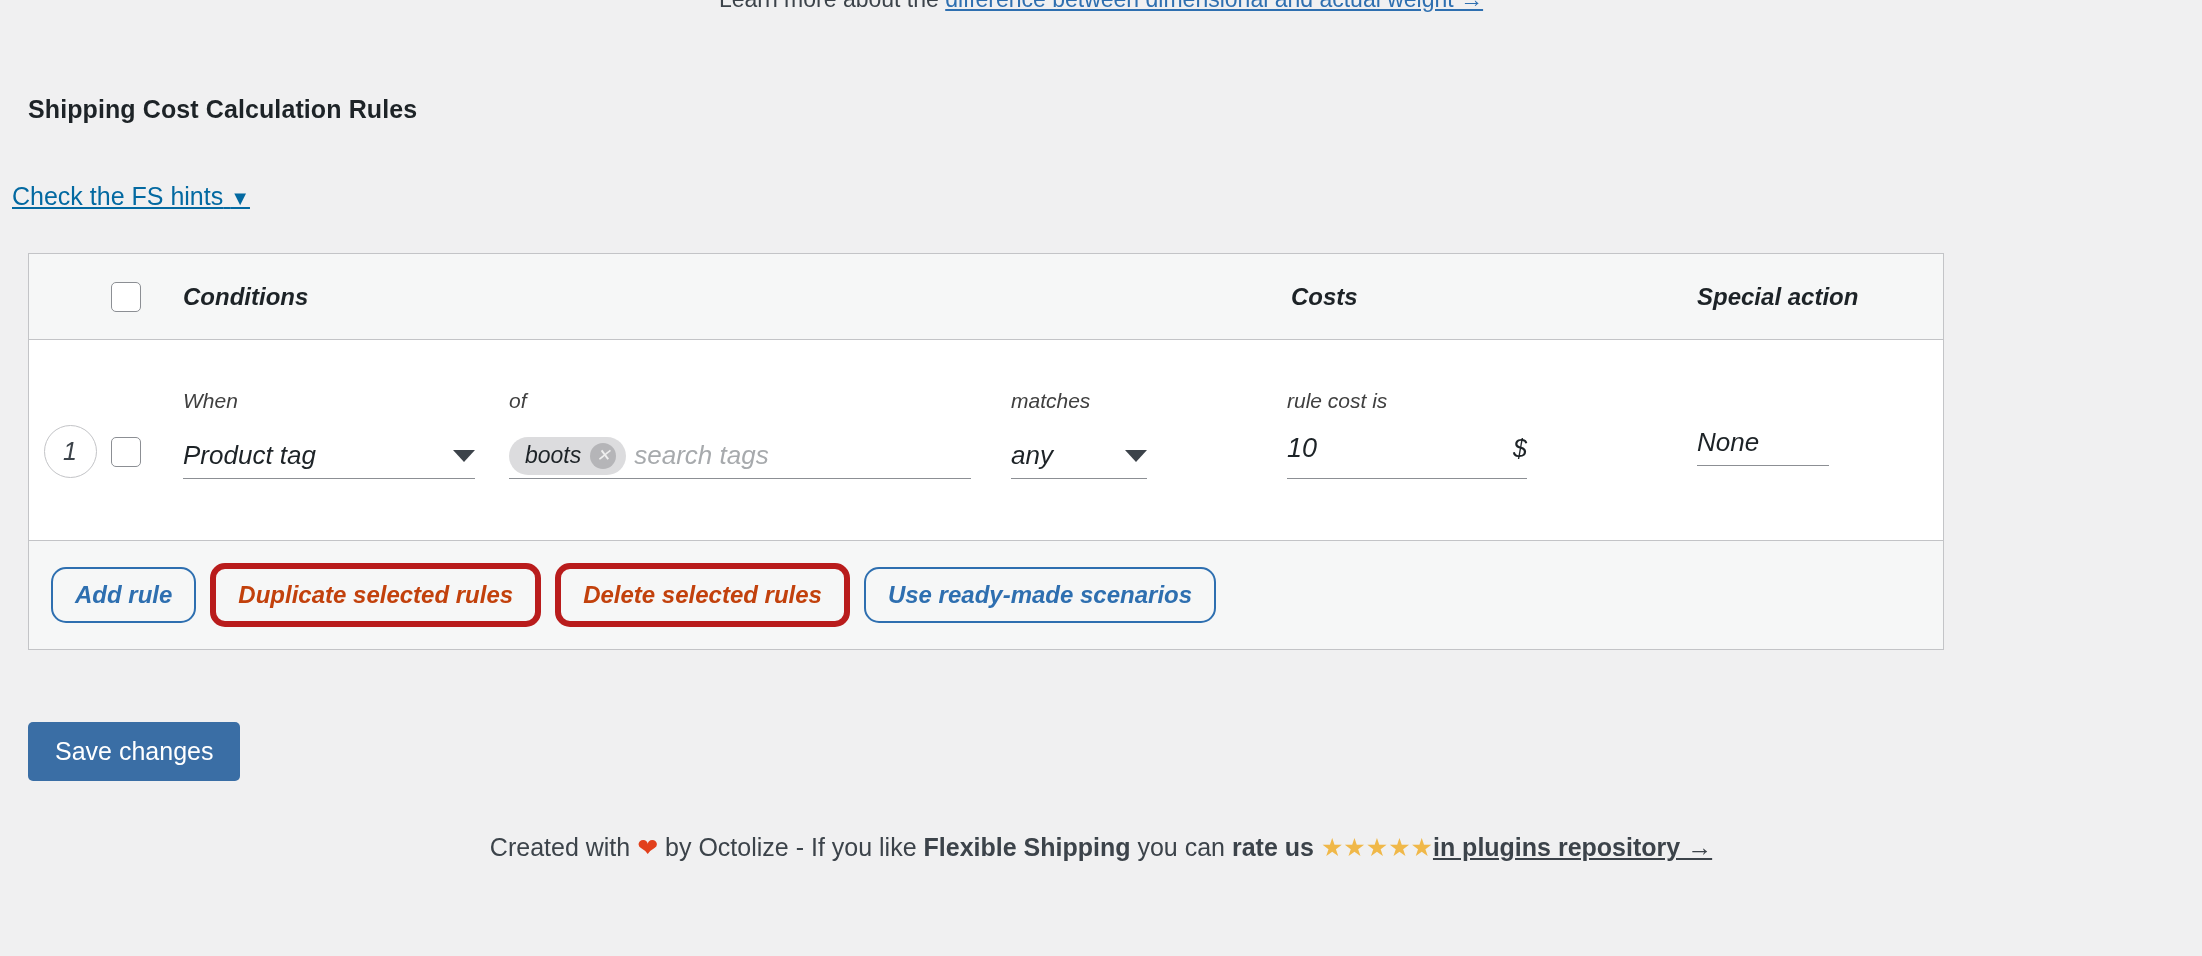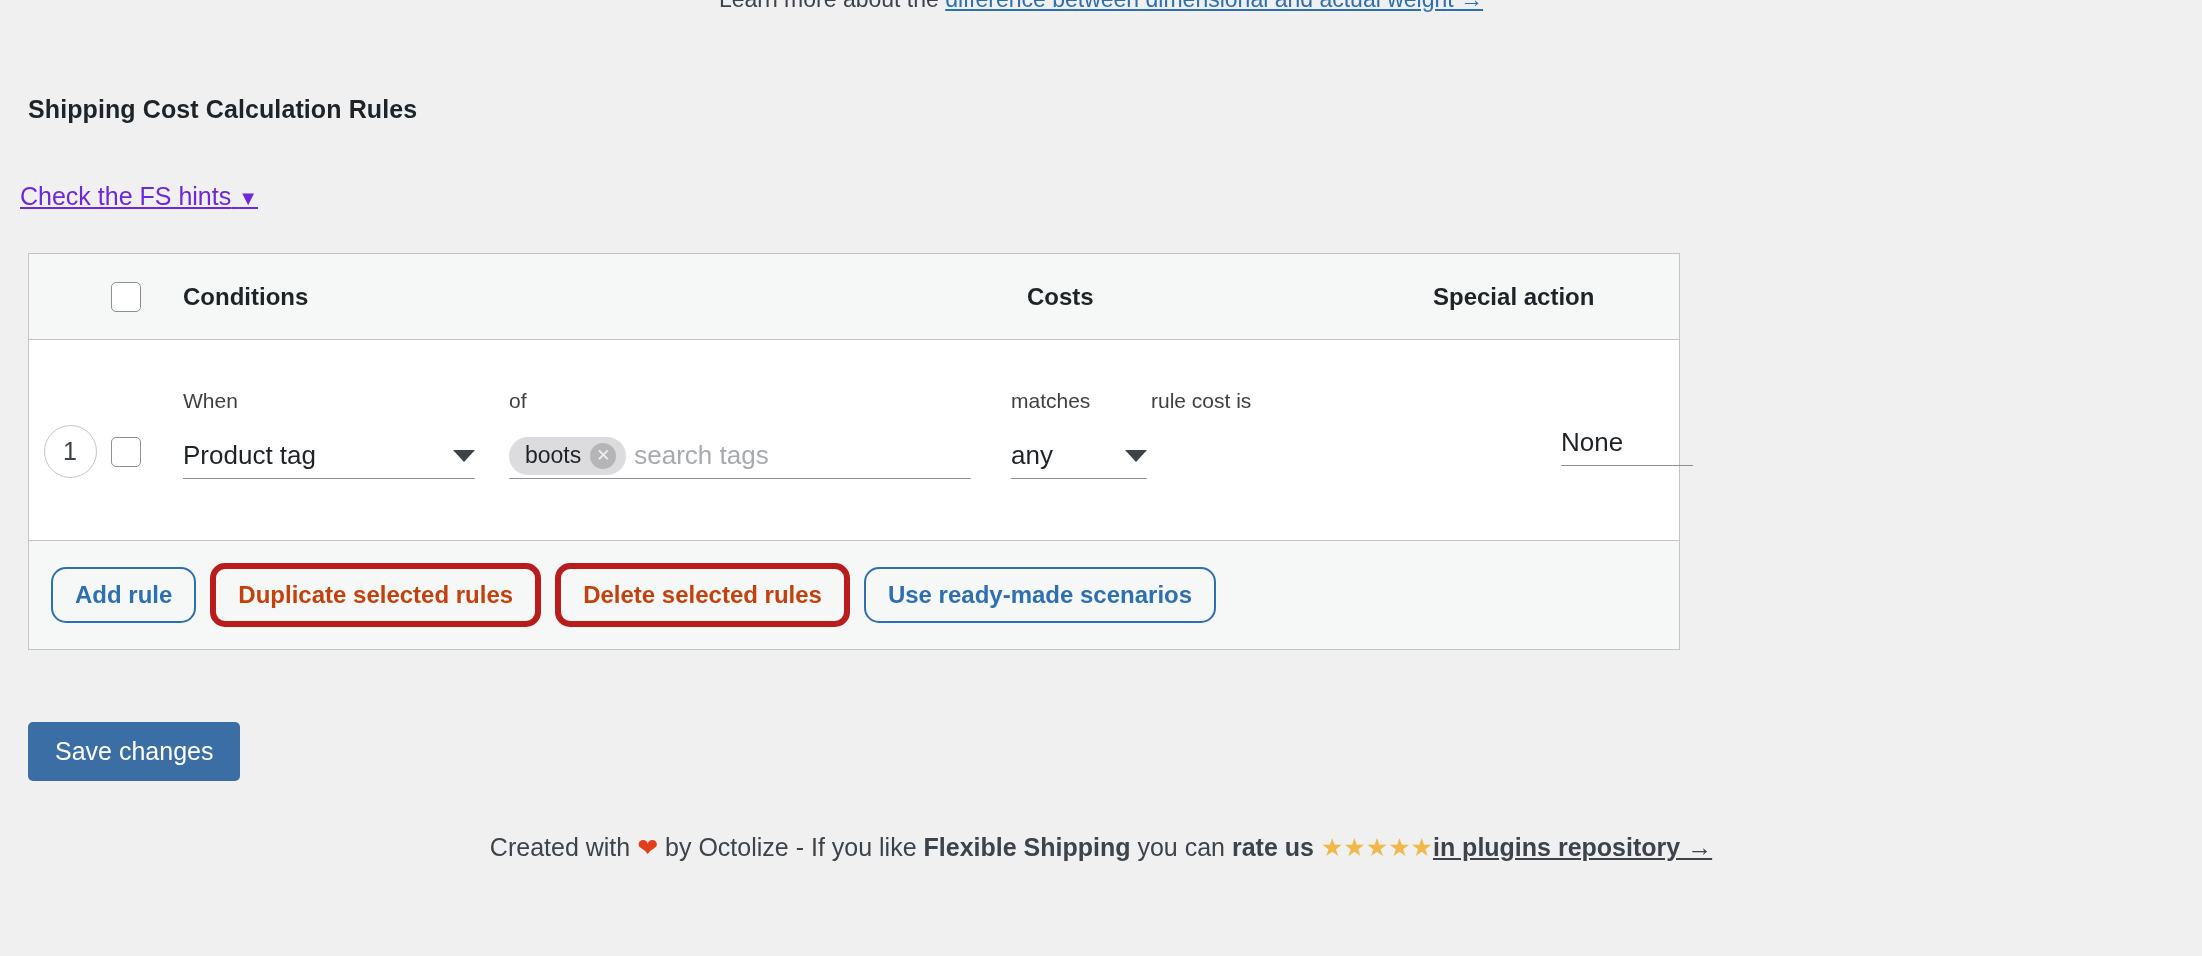--- a/index.html
+++ b/index.html
@@ -36,38 +36,39 @@
     left: 28px;
     top: 95px;
     font-size: 25px;
     font-weight: bold;
     color: #1d2327;
     letter-spacing: .1px;
   }
 
   .hints-link {
     position: absolute;
-    left: 20px;
+    left: 12px;
     top: 182px;
     font-size: 25px;
-    color: #6d28d9;
+    color: #0369a1;
     text-decoration: underline;
     cursor: pointer;
     white-space: nowrap;
   }
   .hints-link .caret { font-size: 20px; letter-spacing: 0; }
 
   
   .rules-table {
     position: absolute;
     left: 28px;
     top: 253px;
-    width: 1652px;
+    width: 1916px;
     border: 1px solid #c3c4c7;
     background: #fff;
+    font-style: italic;
   }
 
   .thead {
     display: flex;
     align-items: center;
     height: 86px;
     background: #f6f7f7;
     border-bottom: 1px solid #c3c4c7;
   }
   .col-num   { width: 82px; flex: none; display:flex; align-items:center; justify-content:center; }
@@ -340,20 +341,24 @@
         <div class="select-line">
           <span>any</span>
           <span class="caret-dn"></span>
         </div>
       </div>
 
     </div>
 
     <div class="col-costs cost-wrap">
       <span class="field-label">rule cost is</span>
+      <div class="cost-line">
+        <span class="cost-value">10</span>
+        <span class="cost-unit">$</span>
+      </div>
     </div>
 
     <div class="col-act act-wrap">
       <div class="act-line">
         <span>None</span>
         <span class="caret-dn"></span>
       </div>
     </div>
   </div>
 

